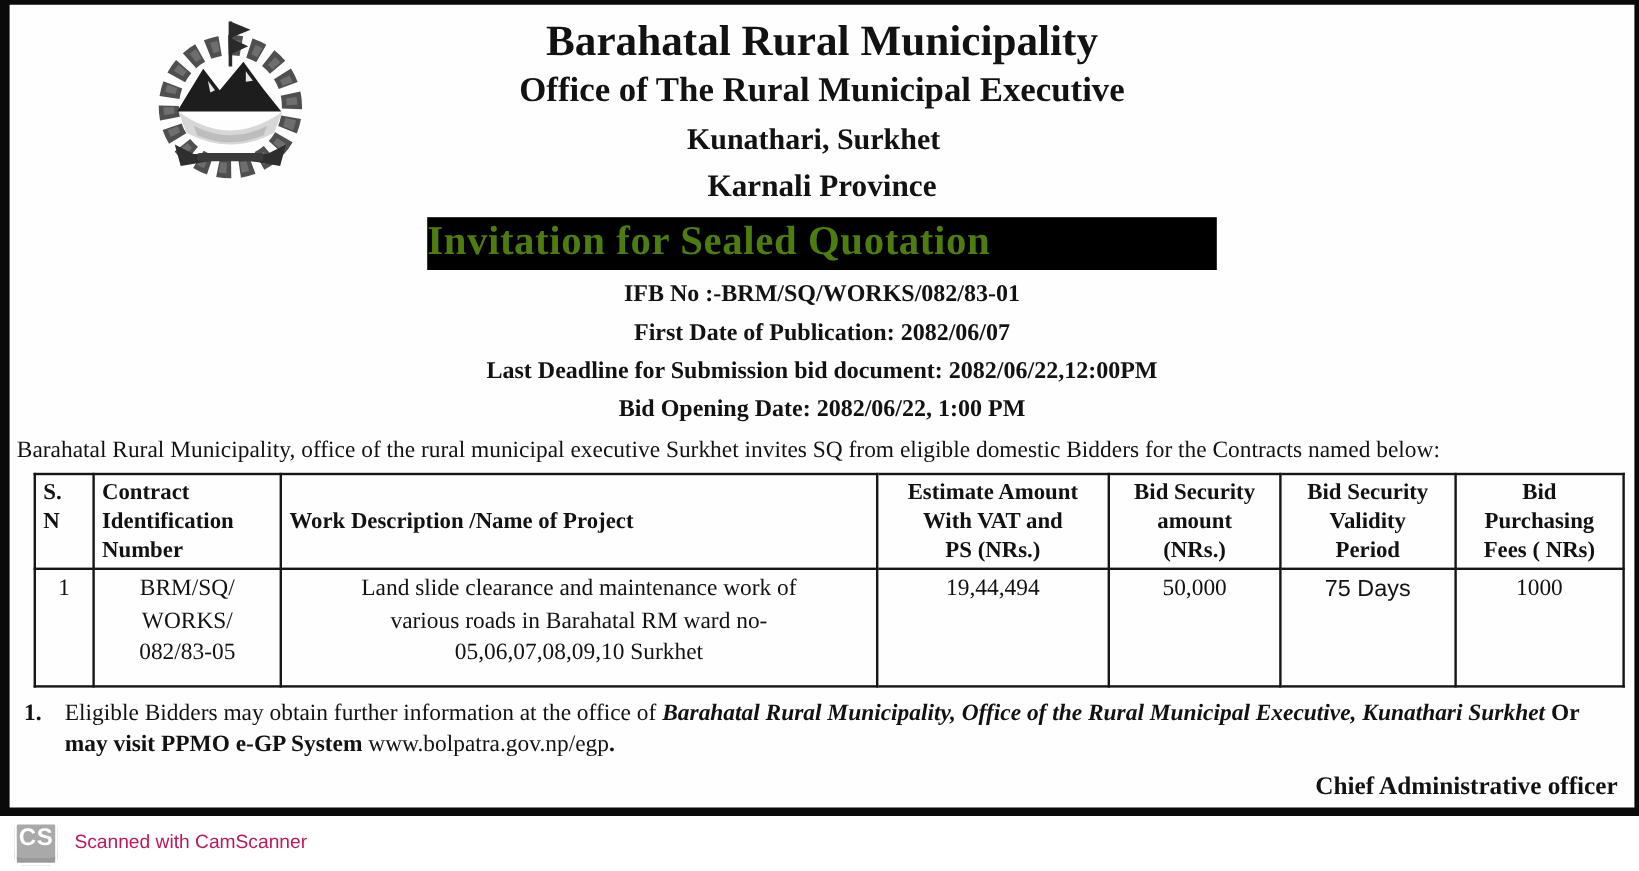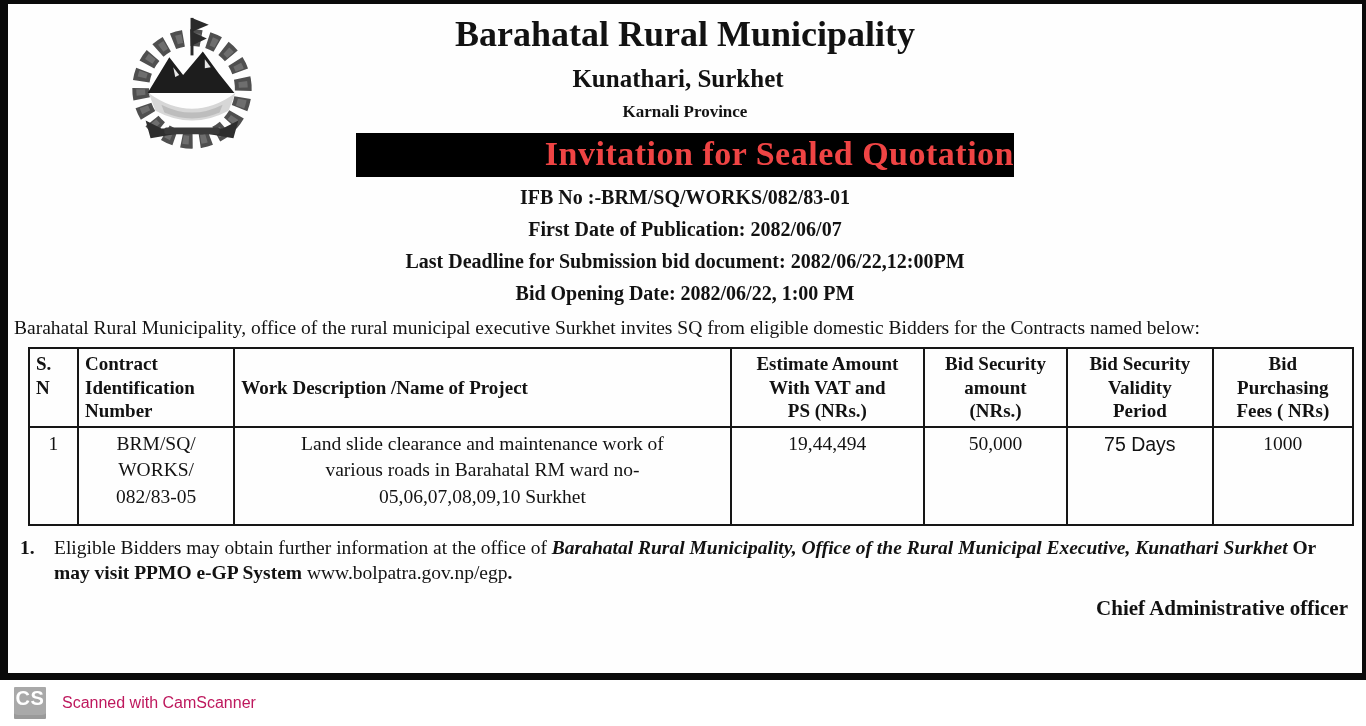--- a/index.html
+++ b/index.html
@@ -12,24 +12,24 @@
     box-sizing:border-box;width:1366px;height:680px;
     border-style:solid;border-color:#0a0a0a;
     border-width:4px 4px 7px 8px;
     background:#fefefe;position:relative;
   }
   .emblem{position:absolute;left:108px;top:6px;width:152px;height:148px;}
   .header{text-align:center;padding-top:10px;}
   .h-title{font-size:36px;font-weight:bold;line-height:1.15;margin:0;}
   .h-office{font-size:29px;font-weight:bold;line-height:1.15;margin:4px 0 0 0;}
   .h-addr{font-size:25px;font-weight:bold;margin:10px 14px 0 0;}
-  .h-prov{font-size:17px;font-weight:bold;margin:9px 0 0 0;}
+  .h-prov{font-size:26px;font-weight:bold;margin:9px 0 0 0;}
   .banner{
-    width:658px;margin:11px auto 0 auto;background:#000;color:#ef4444;
-    text-align:right;font-size:34px;font-weight:bold;
+    width:658px;margin:11px auto 0 auto;background:#000;color:#4d7c0f;
+    text-align:left;font-size:34px;font-weight:bold;
     padding:2px 0 4px 0;letter-spacing:0.5px;
   }
   .details{text-align:center;margin-top:6px;}
   .detail-line{font-size:20px;font-weight:bold;margin:8px 0 0 0;line-height:1.2;}
   .intro{
     font-size:19.5px;margin:11px 6px 7px 6px;line-height:1.2;
   }
   table.sq{
     border-collapse:collapse;margin-left:20px;width:1326px;table-layout:fixed;
   }
@@ -87,20 +87,21 @@
     <path d="M56 58 L62 66 L58 68 Z" fill="#e8e8e8"></path>
     <path d="M88 50 L94 58 L88 59 Z" fill="#e8e8e8"></path>
     <path d="M31 84 Q75 116 119 84 L112 102 Q75 122 38 102 Z" fill="#d7d7d7"></path>
     <path d="M44 96 Q75 112 106 96 L103 104 Q75 116 47 104 Z" fill="#bdbdbd"></path>
     <path d="M28 112 L44 120 L106 120 L122 112 L117 130 L75 123 L33 130 Z" fill="#2e2e2e"></path>
     <rect x="47" y="119" width="56" height="7" rx="2" fill="#3a3a3a"></rect>
   </svg>
 
   <div class="header">
     <div class="h-title">Barahatal Rural Municipality</div>
+    <div class="h-office">Office of The Rural Municipal Executive</div>
     <div class="h-addr">Kunathari, Surkhet</div>
     <div class="h-prov">Karnali Province</div>
   </div>
 
   <div class="banner">Invitation for Sealed Quotation</div>
 
   <div class="details">
     <div class="detail-line">IFB No :-BRM/SQ/WORKS/082/83-01</div>
     <div class="detail-line">First Date of  Publication: 2082/06/07</div>
     <div class="detail-line">Last Deadline for Submission bid document: 2082/06/22,12:00PM</div>

